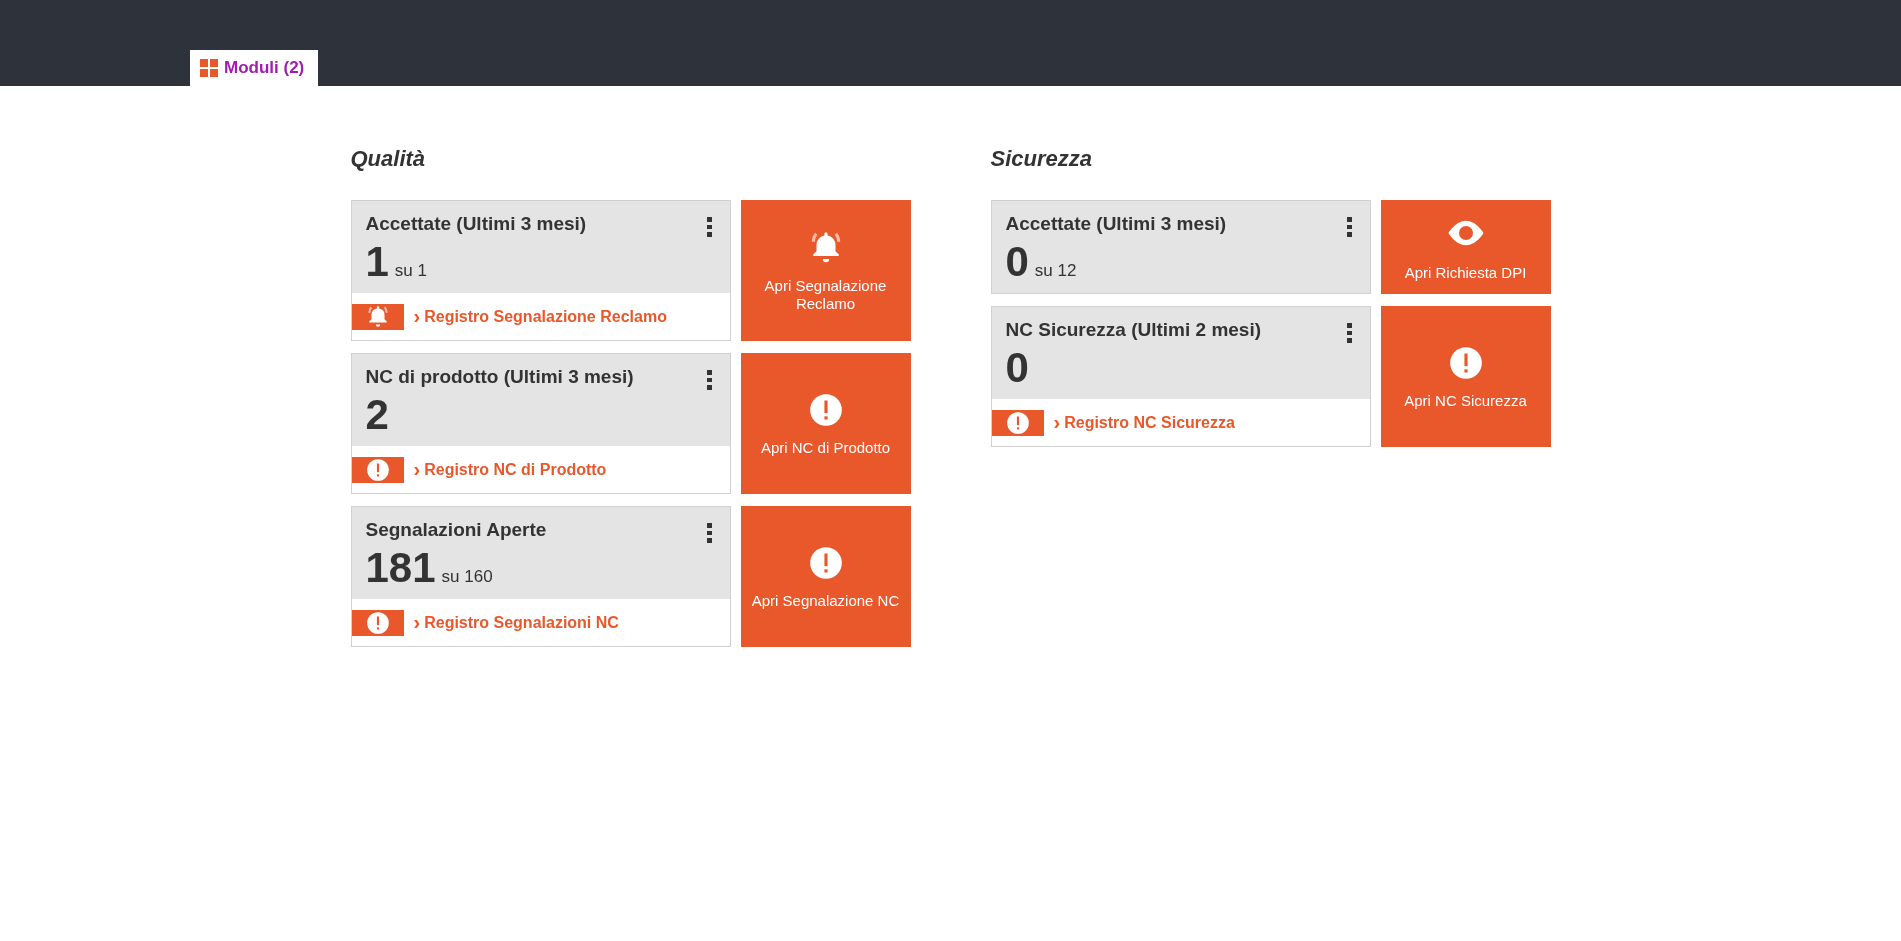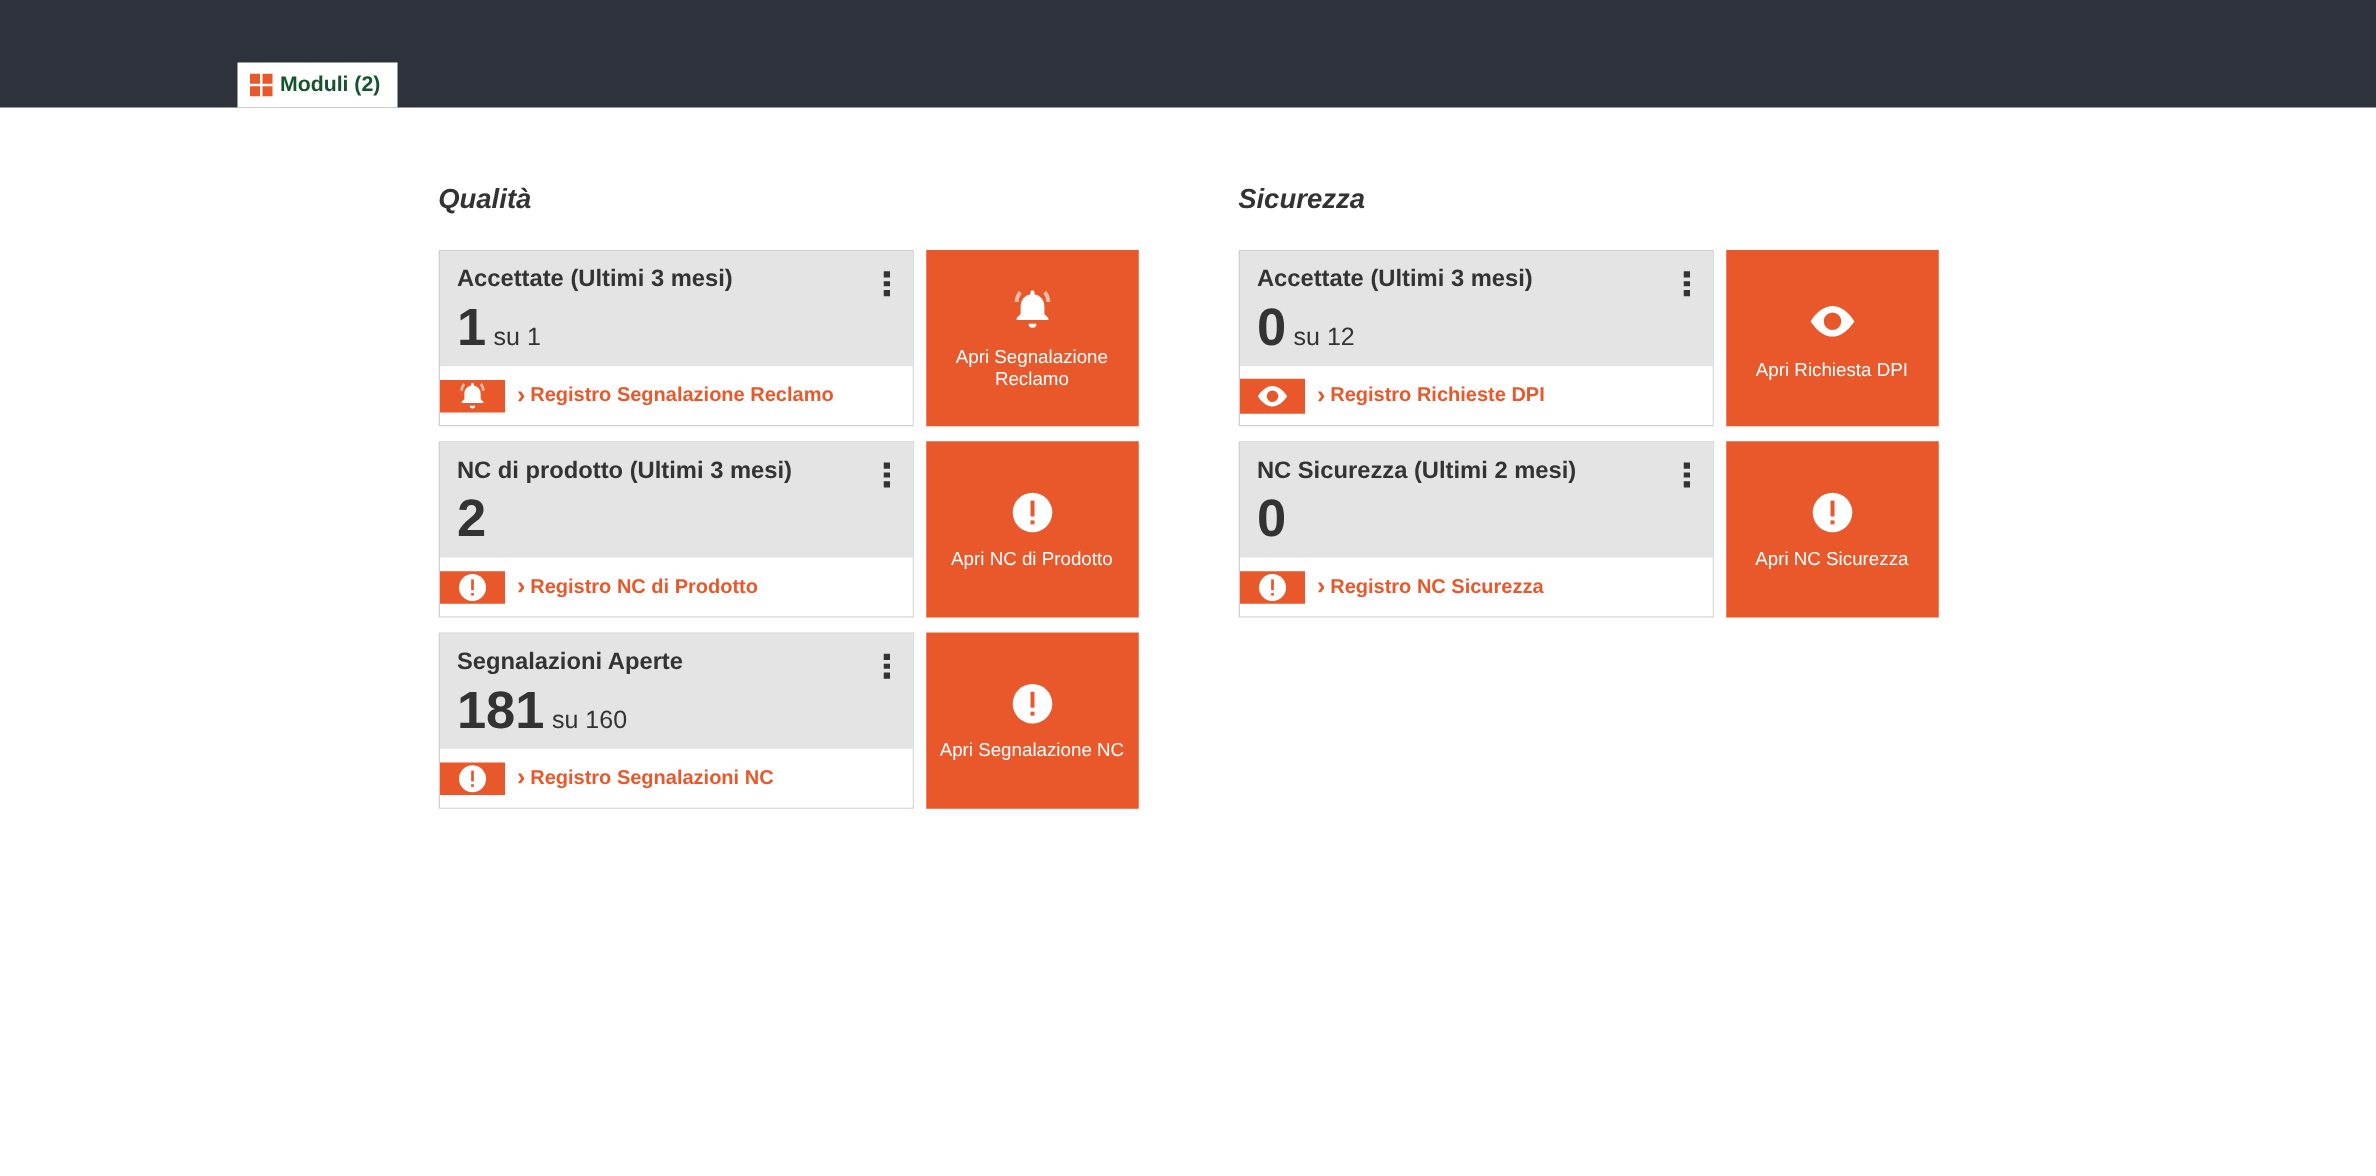--- a/index.html
+++ b/index.html
@@ -17,21 +17,21 @@
   }
   .tab {
     position: absolute;
     left: 190px;
     bottom: 0;
     background: #ffffff;
     padding: 8px 14px 8px 10px;
     display: flex;
     align-items: center;
     gap: 6px;
-    color: #14532d;
+    color: #a21caf;
     font-weight: 600;
     font-size: 17px;
   }
   .tab-grid-icon {
     width: 18px; height: 18px;
     display: grid;
     grid-template-columns: 1fr 1fr;
     grid-template-rows: 1fr 1fr;
     gap: 2px;
   }
@@ -98,21 +98,21 @@
     align-items: baseline;
     gap: 6px;
     color: #333;
   }
   .metric-big {
     font-size: 42px;
     font-weight: 700;
     line-height: 1;
   }
   .metric-small {
-    font-size: 20px;
+    font-size: 17px;
     font-weight: 500;
   }
   .card-foot {
     display: flex;
     align-items: center;
     background: #fff;
   }
   .foot-icon {
     background: #e8582b;
     width: 52px;
@@ -292,29 +292,20 @@
               <span></span>
               <span></span>
               <span></span>
             </div>
           <div class="card-title">Accettate (Ultimi 3 mesi)</div>
           <div class="metric">
             <span class="metric-big">0</span>
             <span class="metric-small">su 12</span>
           </div>
         </div>
-        <div class="card-foot">
-          <div class="foot-icon">
-            <svg width="28" height="28" viewBox="0 0 24 24" fill="#fff">
-                <path d="M12 5C6 5 2 12 2 12s4 7 10 7 10-7 10-7-4-7-10-7zm0 11a4 4 0 1 1 0-8 4 4 0 0 1 0 8z"></path>
-                <circle cx="12" cy="12" r="2" fill="#e8582b"></circle>
-              </svg>
-          </div>
-          <div class="foot-link">Registro Richieste DPI</div>
-        </div>
       </div>
       <div class="tile">
         <svg width="42" height="42" viewBox="0 0 24 24" fill="#fff">
             <path d="M12 5C6 5 2 12 2 12s4 7 10 7 10-7 10-7-4-7-10-7zm0 11a4 4 0 1 1 0-8 4 4 0 0 1 0 8z"></path>
             <circle cx="12" cy="12" r="2" fill="#e8582b"></circle>
           </svg>
         <div class="tile-label">Apri Richiesta DPI</div>
       </div>
     </div>
 

